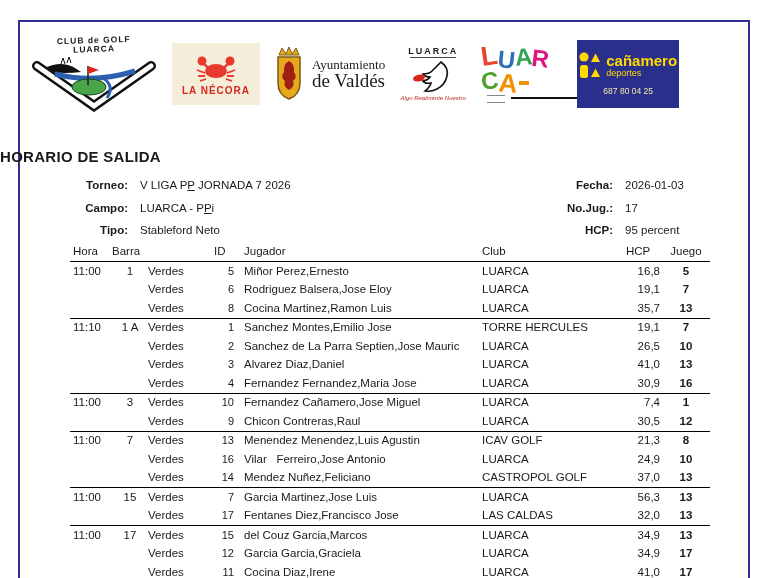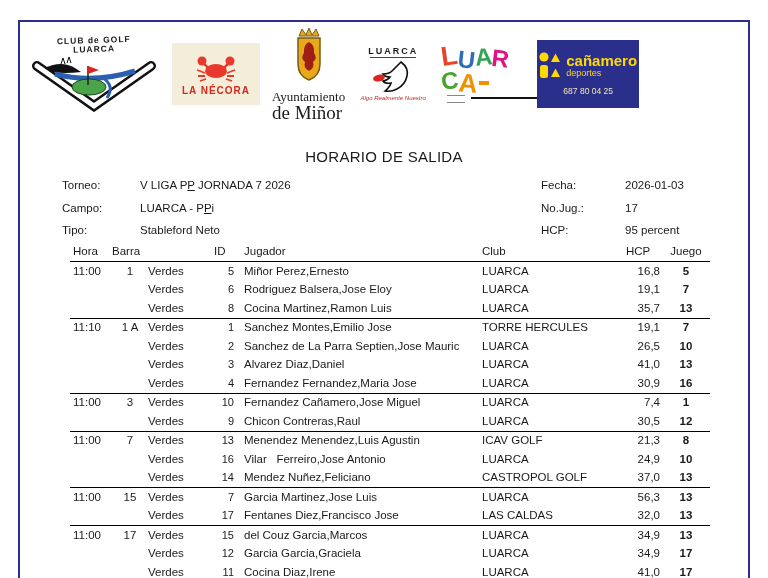--- a/index.html
+++ b/index.html
@@ -11,21 +11,21 @@
     position:absolute;left:18px;top:20px;width:732px;height:600px;
     border:2px solid #2e2e8f;border-bottom:none;box-sizing:border-box;background:#fff;
   }
   
   .logos{display:flex;align-items:center;gap:12px;padding:6px 0 0 8px;height:92px;}
   .logo{display:flex;flex-direction:column;align-items:center;justify-content:center;}
   .club-logo{width:132px;}
   .club-text{font-size:8.5px;font-weight:bold;letter-spacing:1px;line-height:9px;text-align:center;transform:rotate(-2deg);}
   .necora{width:88px;height:62px;background:#f4edda;justify-content:center;}
   .necora-text{font-size:10px;font-weight:bold;color:#d6281e;letter-spacing:1px;margin-top:2px;}
-  .valdes{flex-direction:column;gap:6px;align-items:center;}
+  .valdes{flex-direction:row;gap:6px;align-items:center;}
   .valdes-text{font-family:"Liberation Serif", serif;line-height:1;}
   .valdes-l1{font-size:13px;}
   .valdes-l2{font-size:19px;}
   .villa{width:72px;}
   .villa-top{font-size:9px;font-weight:bold;letter-spacing:2px;line-height:9px;}
   .villa-rule{width:46px;border-top:1px solid #444;margin:1px 0 2px 0;}
   .villa-bottom{font-size:6px;color:#c02a20;font-style:italic;white-space:nowrap;margin-top:1px;}
   .luarca-color{width:84px;align-items:flex-start;}
   .cl{font-weight:bold;font-size:24px;display:inline-block;line-height:22px;}
   .cl0{transform:rotate(-8deg);font-size:27px;}
@@ -36,26 +36,26 @@
   .cl5{transform:rotate(5deg) translateY(3px);font-size:26px;}
   .cl-dash{width:10px;height:4px;background:#f29100;display:inline-block;margin-left:2px;margin-bottom:4px;}
   .lc-under{width:66px;border-top:2px solid #111;margin-top:4px;margin-left:6px;}
   .lc-micro{width:18px;height:6px;border-top:1px solid #888;border-bottom:1px solid #888;margin-top:2px;margin-left:6px;}
   .canamero{width:102px;height:68px;background:#2b2f8c;justify-content:center;}
   .can-row{display:flex;align-items:center;gap:5px;}
   .can-name{color:#ffd900;font-weight:bold;font-size:15px;line-height:15px;}
   .can-sub{color:#ffd900;font-size:9px;text-align:left;width:100%;line-height:10px;}
   .can-phone{color:#efe9b0;font-size:8.5px;margin-top:7px;}
   
-  .title{position:absolute;top:148px;left:0;width:100%;text-align:center;
-         font-size:15px;font-weight:normal;letter-spacing:.3px;}
+  .title{position:absolute;top:148px;left:0;width:100%;
+         font-size:15px;font-weight:bold;letter-spacing:.3px;}
   .info-left{position:absolute;top:179px;left:62px;font-size:11.5px;}
   .info-right{position:absolute;top:179px;left:541px;font-size:11.5px;}
   .info-row{display:flex;height:22.5px;align-items:flex-start;}
-  .lbl{font-weight:normal;text-align:left;}
+  .lbl{font-weight:bold;text-align:right;}
   .info-left .lbl{width:66px;}
   .info-right .lbl{width:72px;}
   .val{margin-left:12px;white-space:pre;}
   .u{text-decoration:underline;}
   
   table.salida{position:absolute;top:243px;left:70px;border-collapse:collapse;
                font-size:11.5px;table-layout:fixed;width:640px;}
   th{font-weight:normal;text-align:left;border-bottom:1px solid #000;padding:2px 0 3px 0;line-height:13px;}
   td{padding:2.5px 0 3px 0;line-height:13px;overflow:hidden;}
   col.c-hora{width:42px;} col.c-barra{width:36px;} col.c-tee{width:66px;}
@@ -109,21 +109,21 @@
     </div>
 
     <div class="logo valdes">
       <svg width="34" height="58" viewBox="0 0 34 58">
         <polygon points="7,10 10,3 14,9 17,2 20,9 24,3 27,10" fill="#e8a81c" stroke="#7a5a10" stroke-width="1"></polygon>
         <path d="M6,12 h22 v26 q0,12 -11,16 q-11,-4 -11,-16 Z" fill="#e8a81c" stroke="#7a5a10" stroke-width="1.5"></path>
         <path d="M17,16 q6,3 5,11 q4,5 -1,9 q2,6 -4,9 q-6,-3 -4,-9 q-5,-4 -1,-9 q-1,-8 5,-11 Z" fill="#9e1f14"></path>
       </svg>
       <div class="valdes-text">
         <div class="valdes-l1">Ayuntamiento</div>
-        <div class="valdes-l2">de Miñor</div>
+        <div class="valdes-l2">de Valdés</div>
       </div>
     </div>
 
     <div class="logo villa">
       <div class="villa-top">LUARCA</div>
       <div class="villa-rule"></div>
       <svg width="44" height="34" viewBox="0 0 44 34">
         <path d="M30,2 q8,6 6,14 q-2,9 -10,13 q-6,3 -12,2 q5,-4 6,-8 q-6,1 -8,-2 q5,-1 7,-4 q-5,0 -7,-3 q6,0 9,-3 q4,-4 9,-9 Z" fill="none" stroke="#111" stroke-width="1.6"></path>
         <ellipse cx="8" cy="18" rx="6" ry="3.4" fill="#d6281e" transform="rotate(-12 8 18)"></ellipse>
       </svg>

